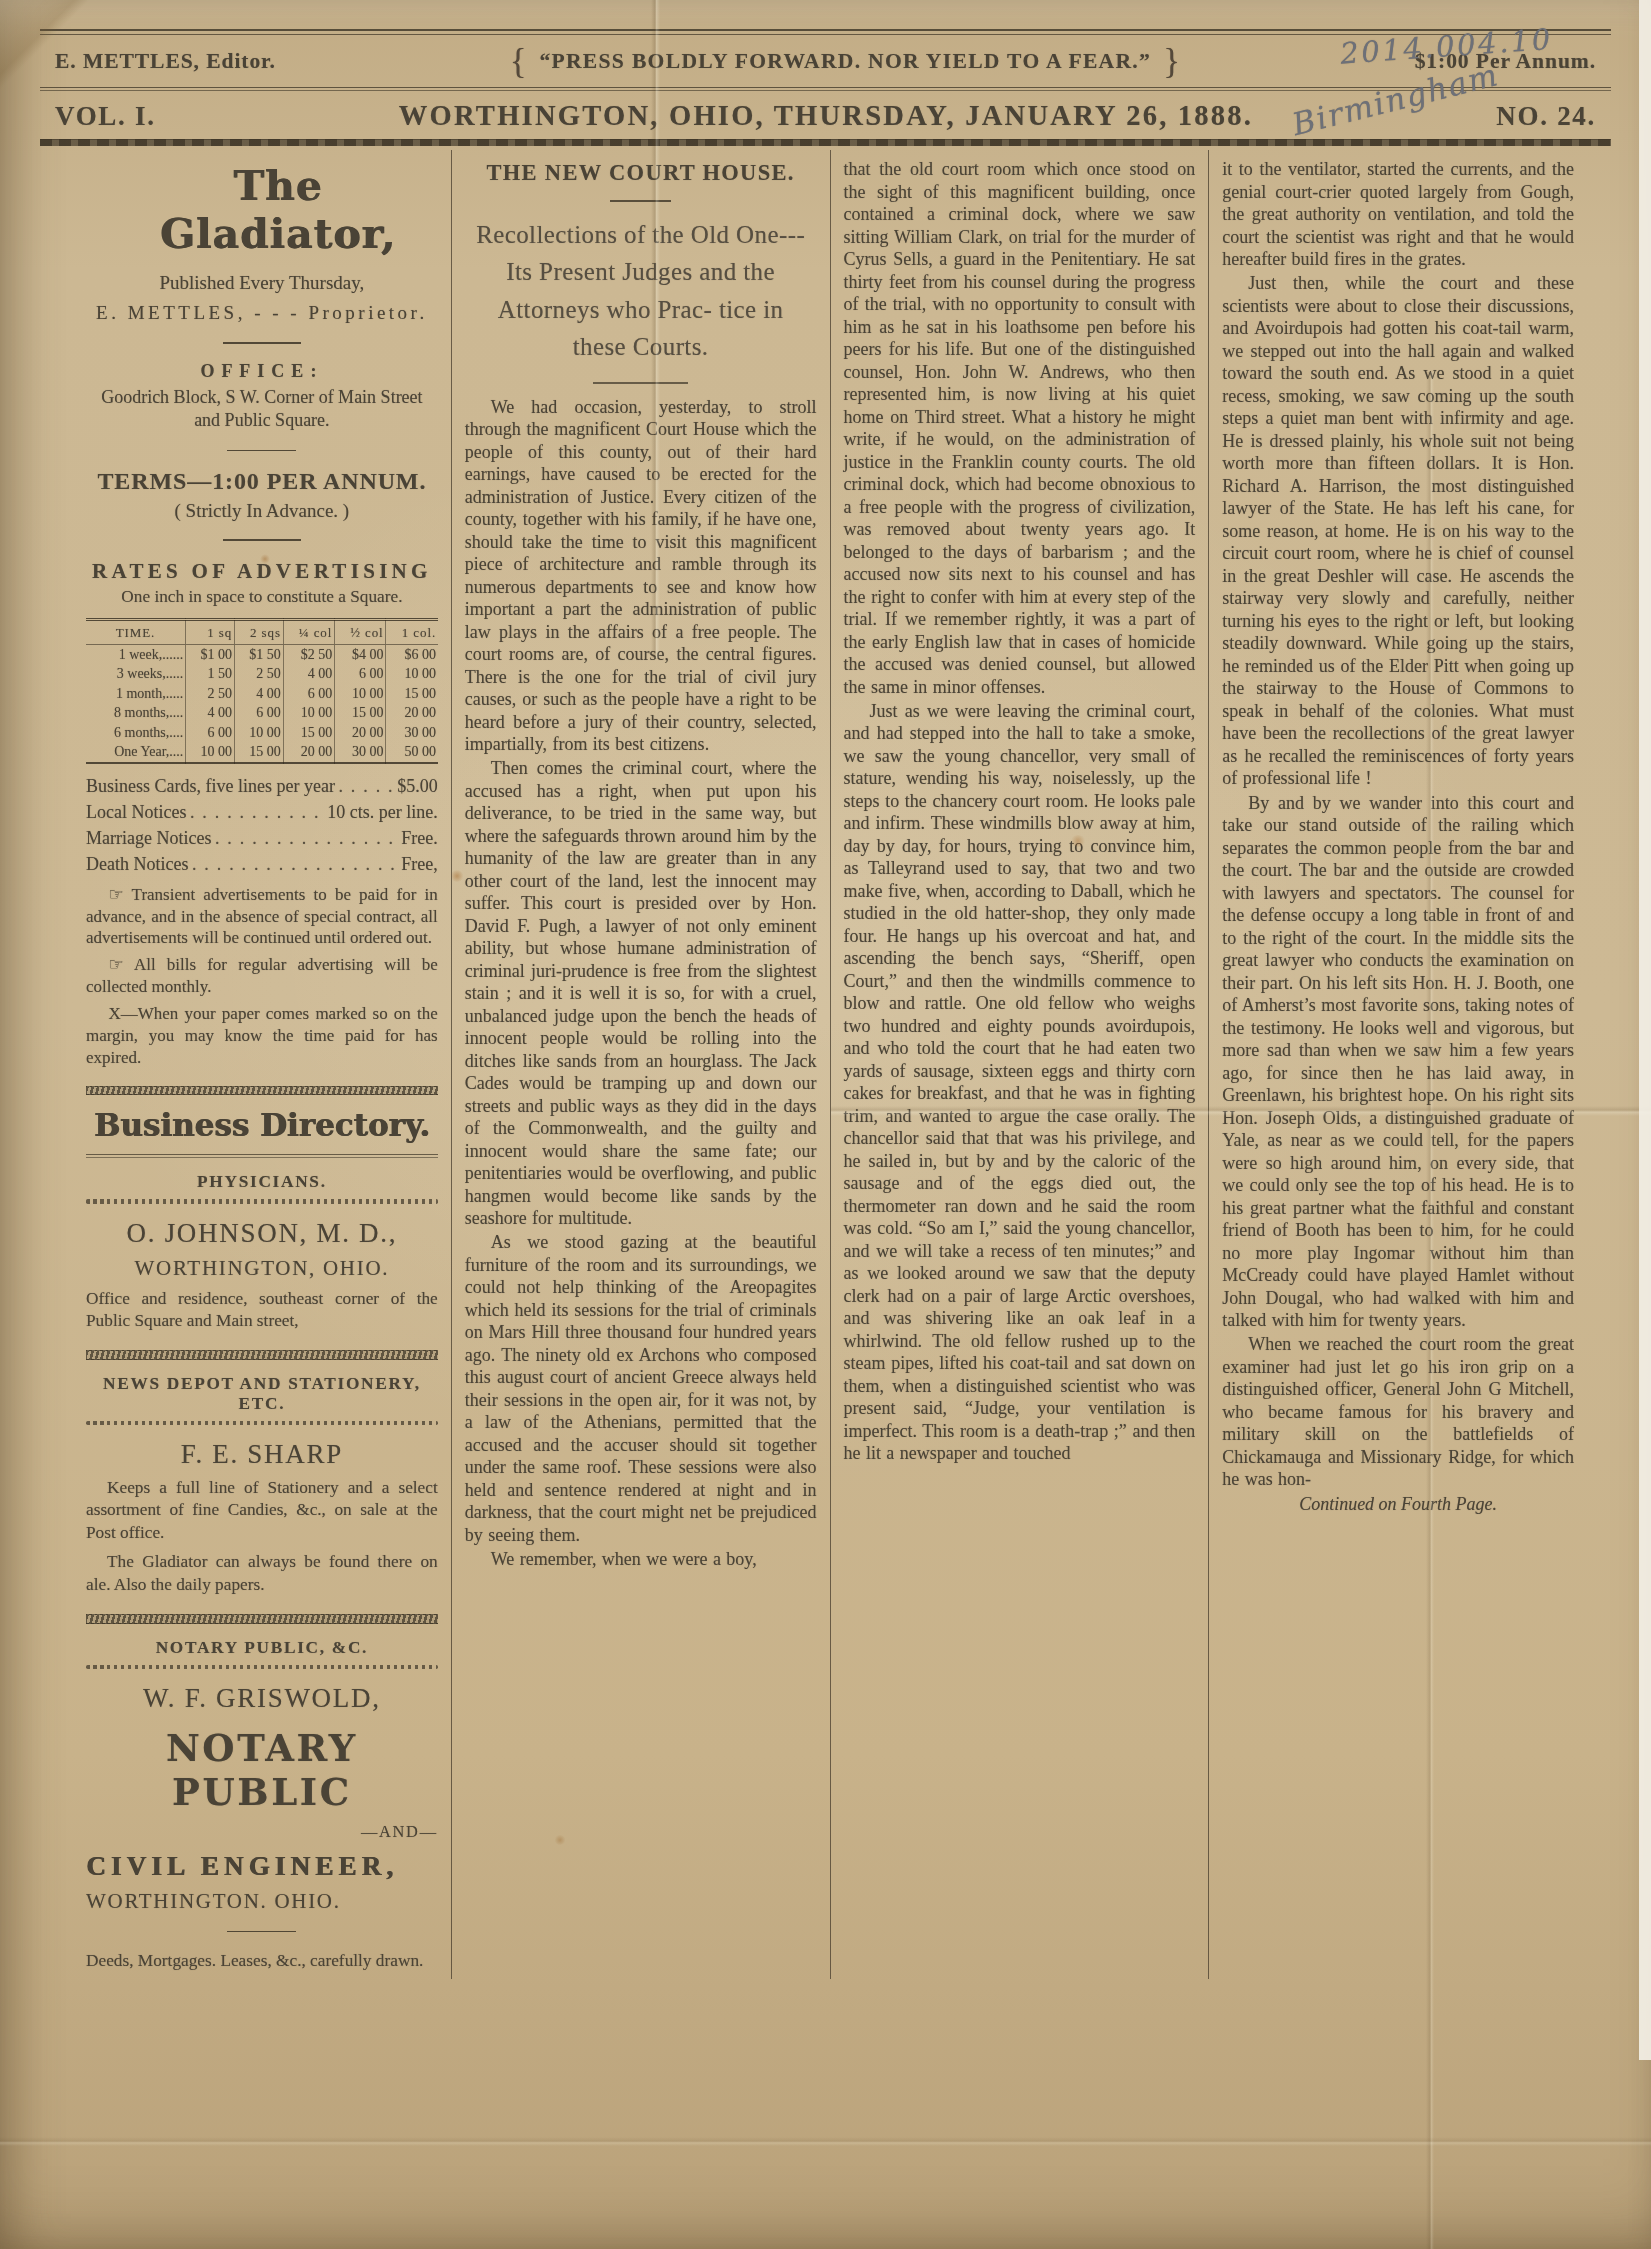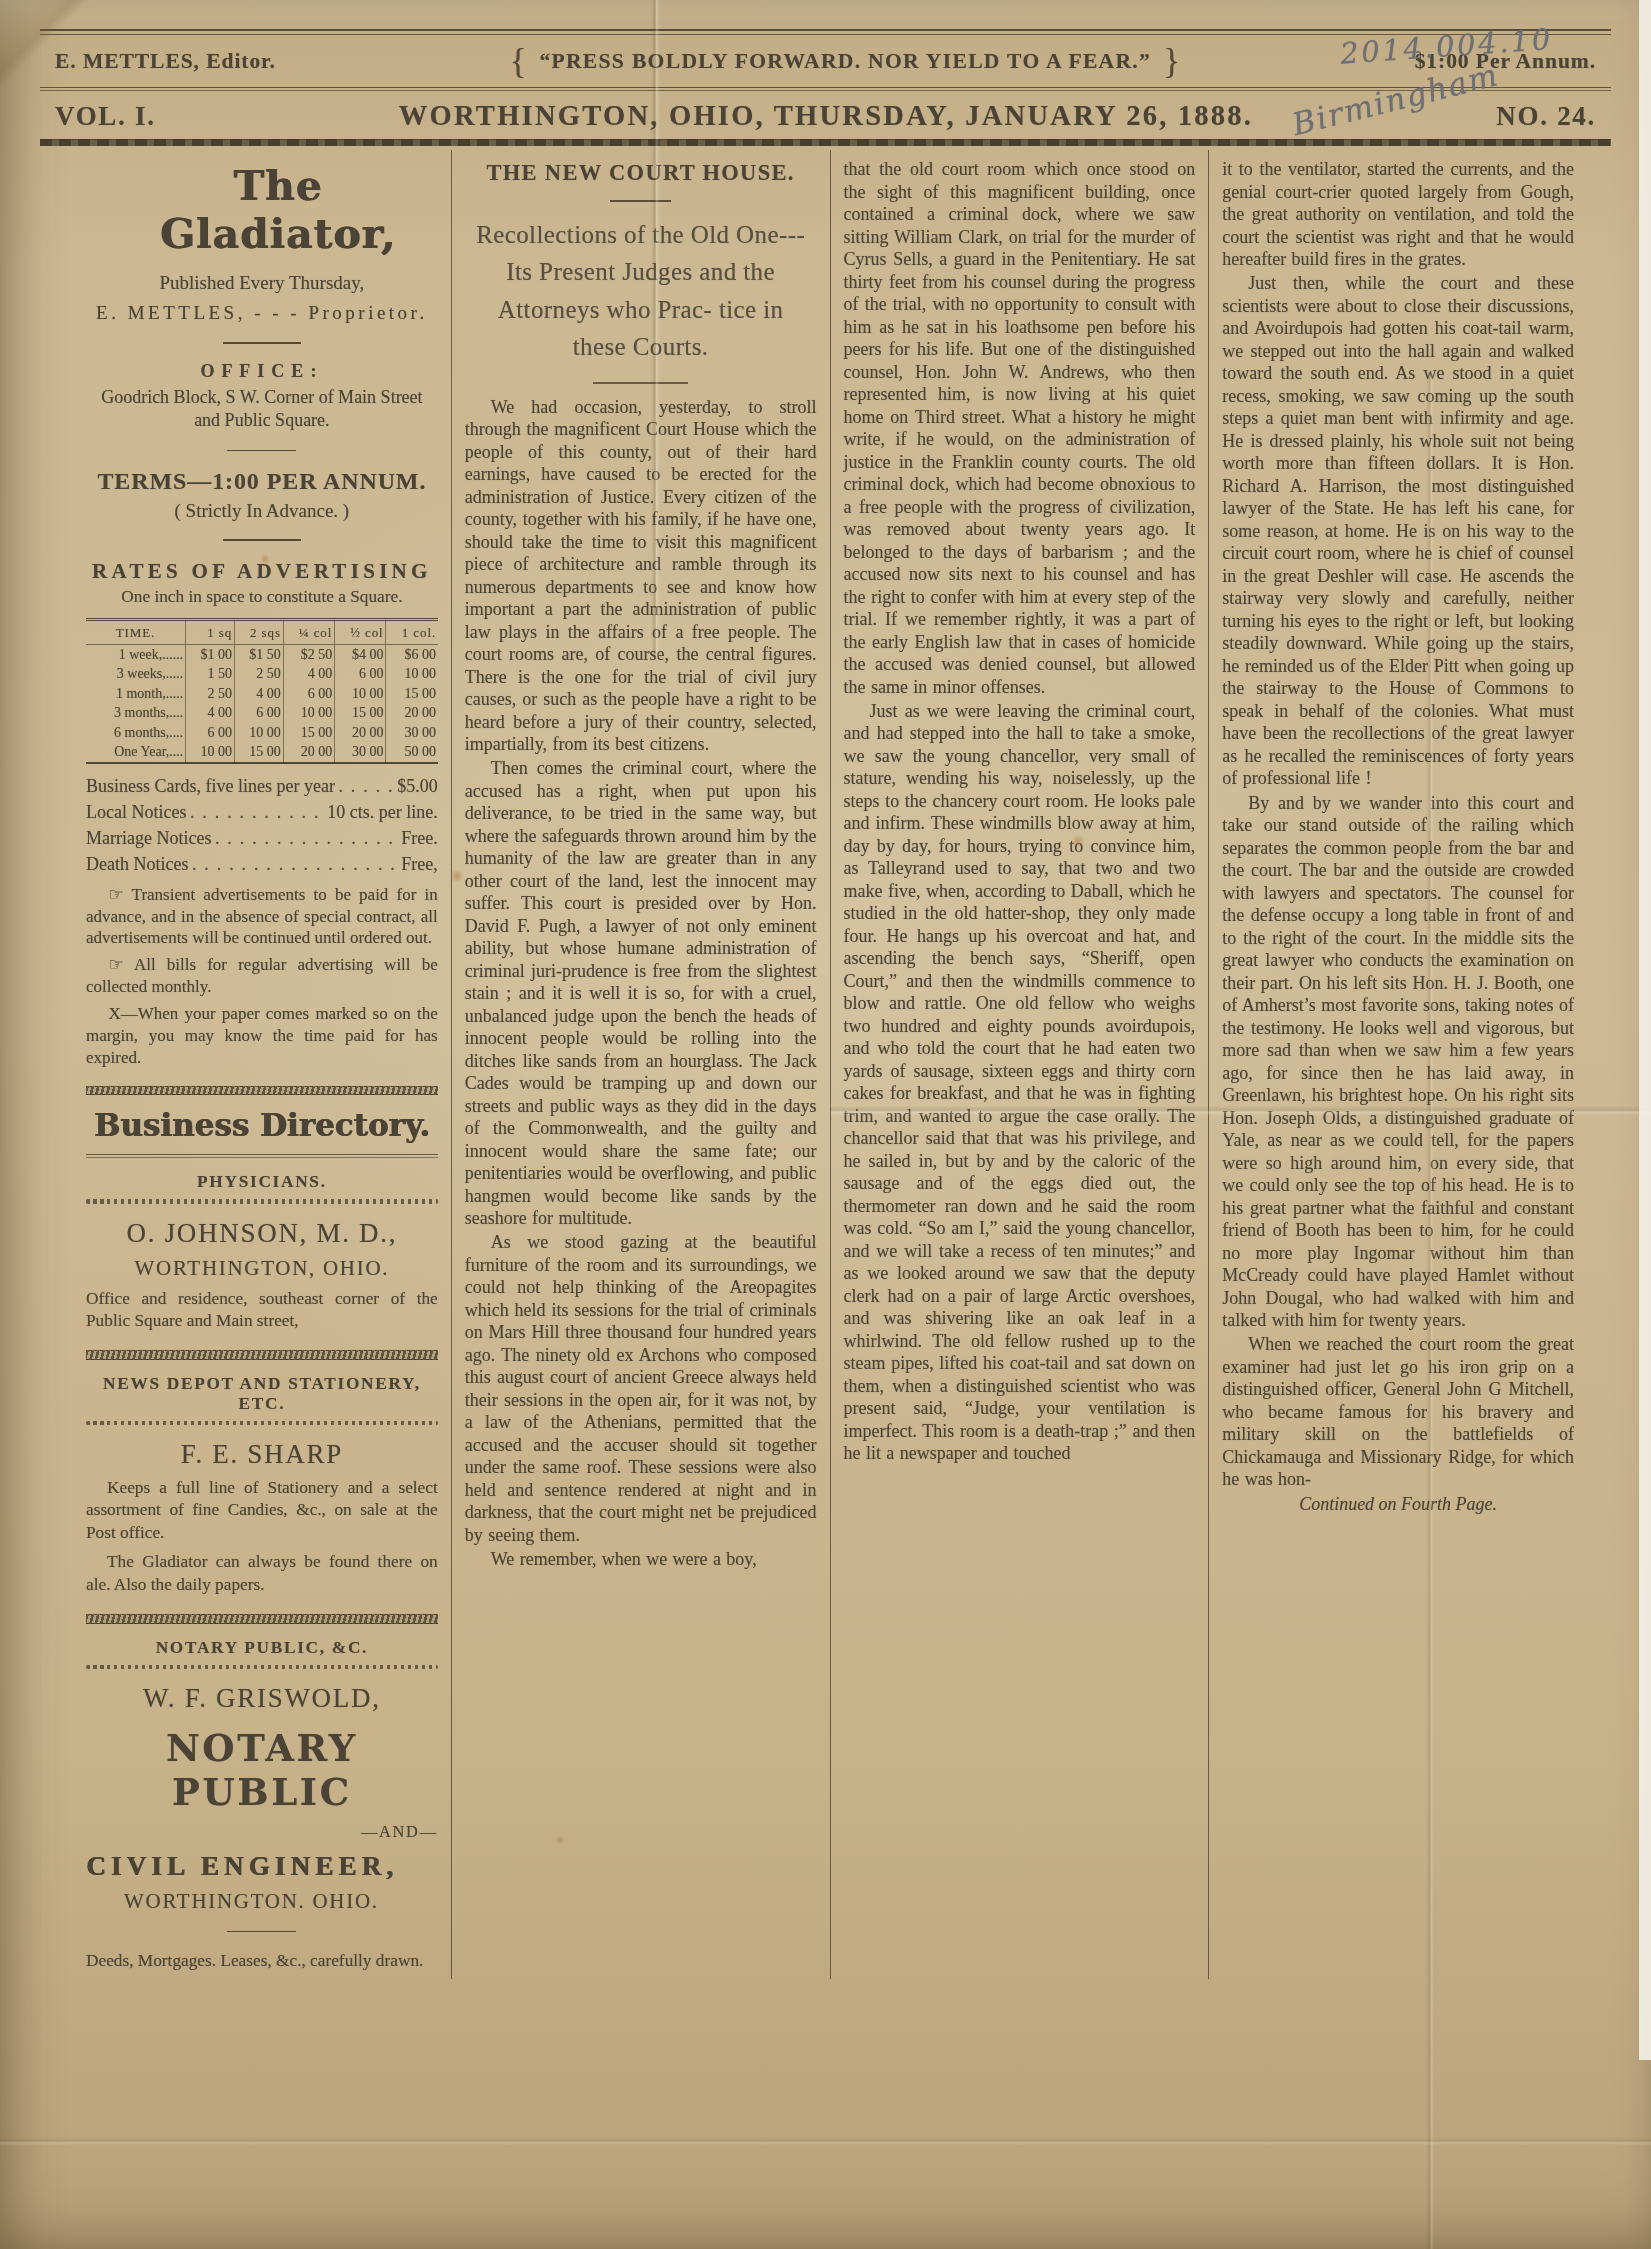--- a/index.html
+++ b/index.html
@@ -79,21 +79,21 @@
   .dir-rule{border-top:1.7px solid rgba(60,52,38,.7); border-bottom:0.9px solid rgba(60,52,38,.55); height:2.6px; margin-top:10.4px;}
   .sec-head{font-size:17.3px; font-weight:bold; letter-spacing:1.7px; text-align:center; margin-top:14px;}
   .wavy{height:4.3px; margin-top:7px; background:repeating-linear-gradient(90deg, rgba(60,52,38,.7) 0 3.5px, rgba(60,52,38,0) 3.5px 7px); border-radius:1.7px;}
   .biz-name{font-size:27px; text-align:center; letter-spacing:1.7px; margin-top:14px;}
   .biz-city{font-size:21px; letter-spacing:1.7px; text-align:center; margin-top:7px;}
   .biz-desc{font-size:17.3px; text-align:justify; line-height:1.3; margin-top:7px;}
   .biz-desc.indent{text-indent:21px;}
   .notary-big{font-family:"DejaVu Serif", serif; font-size:37px; font-weight:bold; letter-spacing:2.6px; text-align:center; margin-top:12px;}
   .and-sep{font-size:16.4px; text-align:right; letter-spacing:1.7px; margin-top:8.7px;}
   .engineer{font-size:27px; font-weight:bold; letter-spacing:5.2px; text-align:left; margin-top:8.7px; text-shadow:0.9px 0 0 currentColor;}
-  .city-right{font-size:21px; letter-spacing:1.7px; text-align:center; padding-right:21px; margin-top:7px;}
+  .city-right{font-size:21px; letter-spacing:1.7px; text-align:left; padding-right:21px; margin-top:7px;}
 
   
   .headline{font-size:22.5px; font-weight:bold; letter-spacing:1.3px; text-align:center; margin-top:1.7px;}
   .head-dash{width:61px; border-top:2.6px solid rgba(60,52,38,.8); margin:14px auto;}
   .subhead{font-size:25px; text-align:center; line-height:1.5; color:#564e41; letter-spacing:0.4px; margin:3.5px 5.2px 0; font-weight:normal;}
   .sub-dash{width:95px; border-top:2.6px solid rgba(60,52,38,.7); margin:15.6px auto 12px;}
   .body-text p{font-size:18px; line-height:22.5px; text-align:justify; text-indent:26px; margin:0 0 1.7px; word-spacing:0.9px;}
   .body-text p:first-child{margin-top:0;}
   .continued{font-size:18px; font-style:italic; text-align:center; margin-top:3.5px;}
   .ink{text-shadow:0 0 0.9px rgba(70,60,45,.4);}
@@ -187,21 +187,21 @@
             </tr>
             <tr>
               <td>1 month,.....</td>
               <td>2 50</td>
               <td>4 00</td>
               <td>6 00</td>
               <td>10 00</td>
               <td>15 00</td>
             </tr>
             <tr>
-              <td>3 months,....</td>
+              <td>8 months,....</td>
               <td>4 00</td>
               <td>6 00</td>
               <td>10 00</td>
               <td>15 00</td>
               <td>20 00</td>
             </tr>
             <tr>
               <td>6 months,....</td>
               <td>6 00</td>
               <td>10 00</td>

